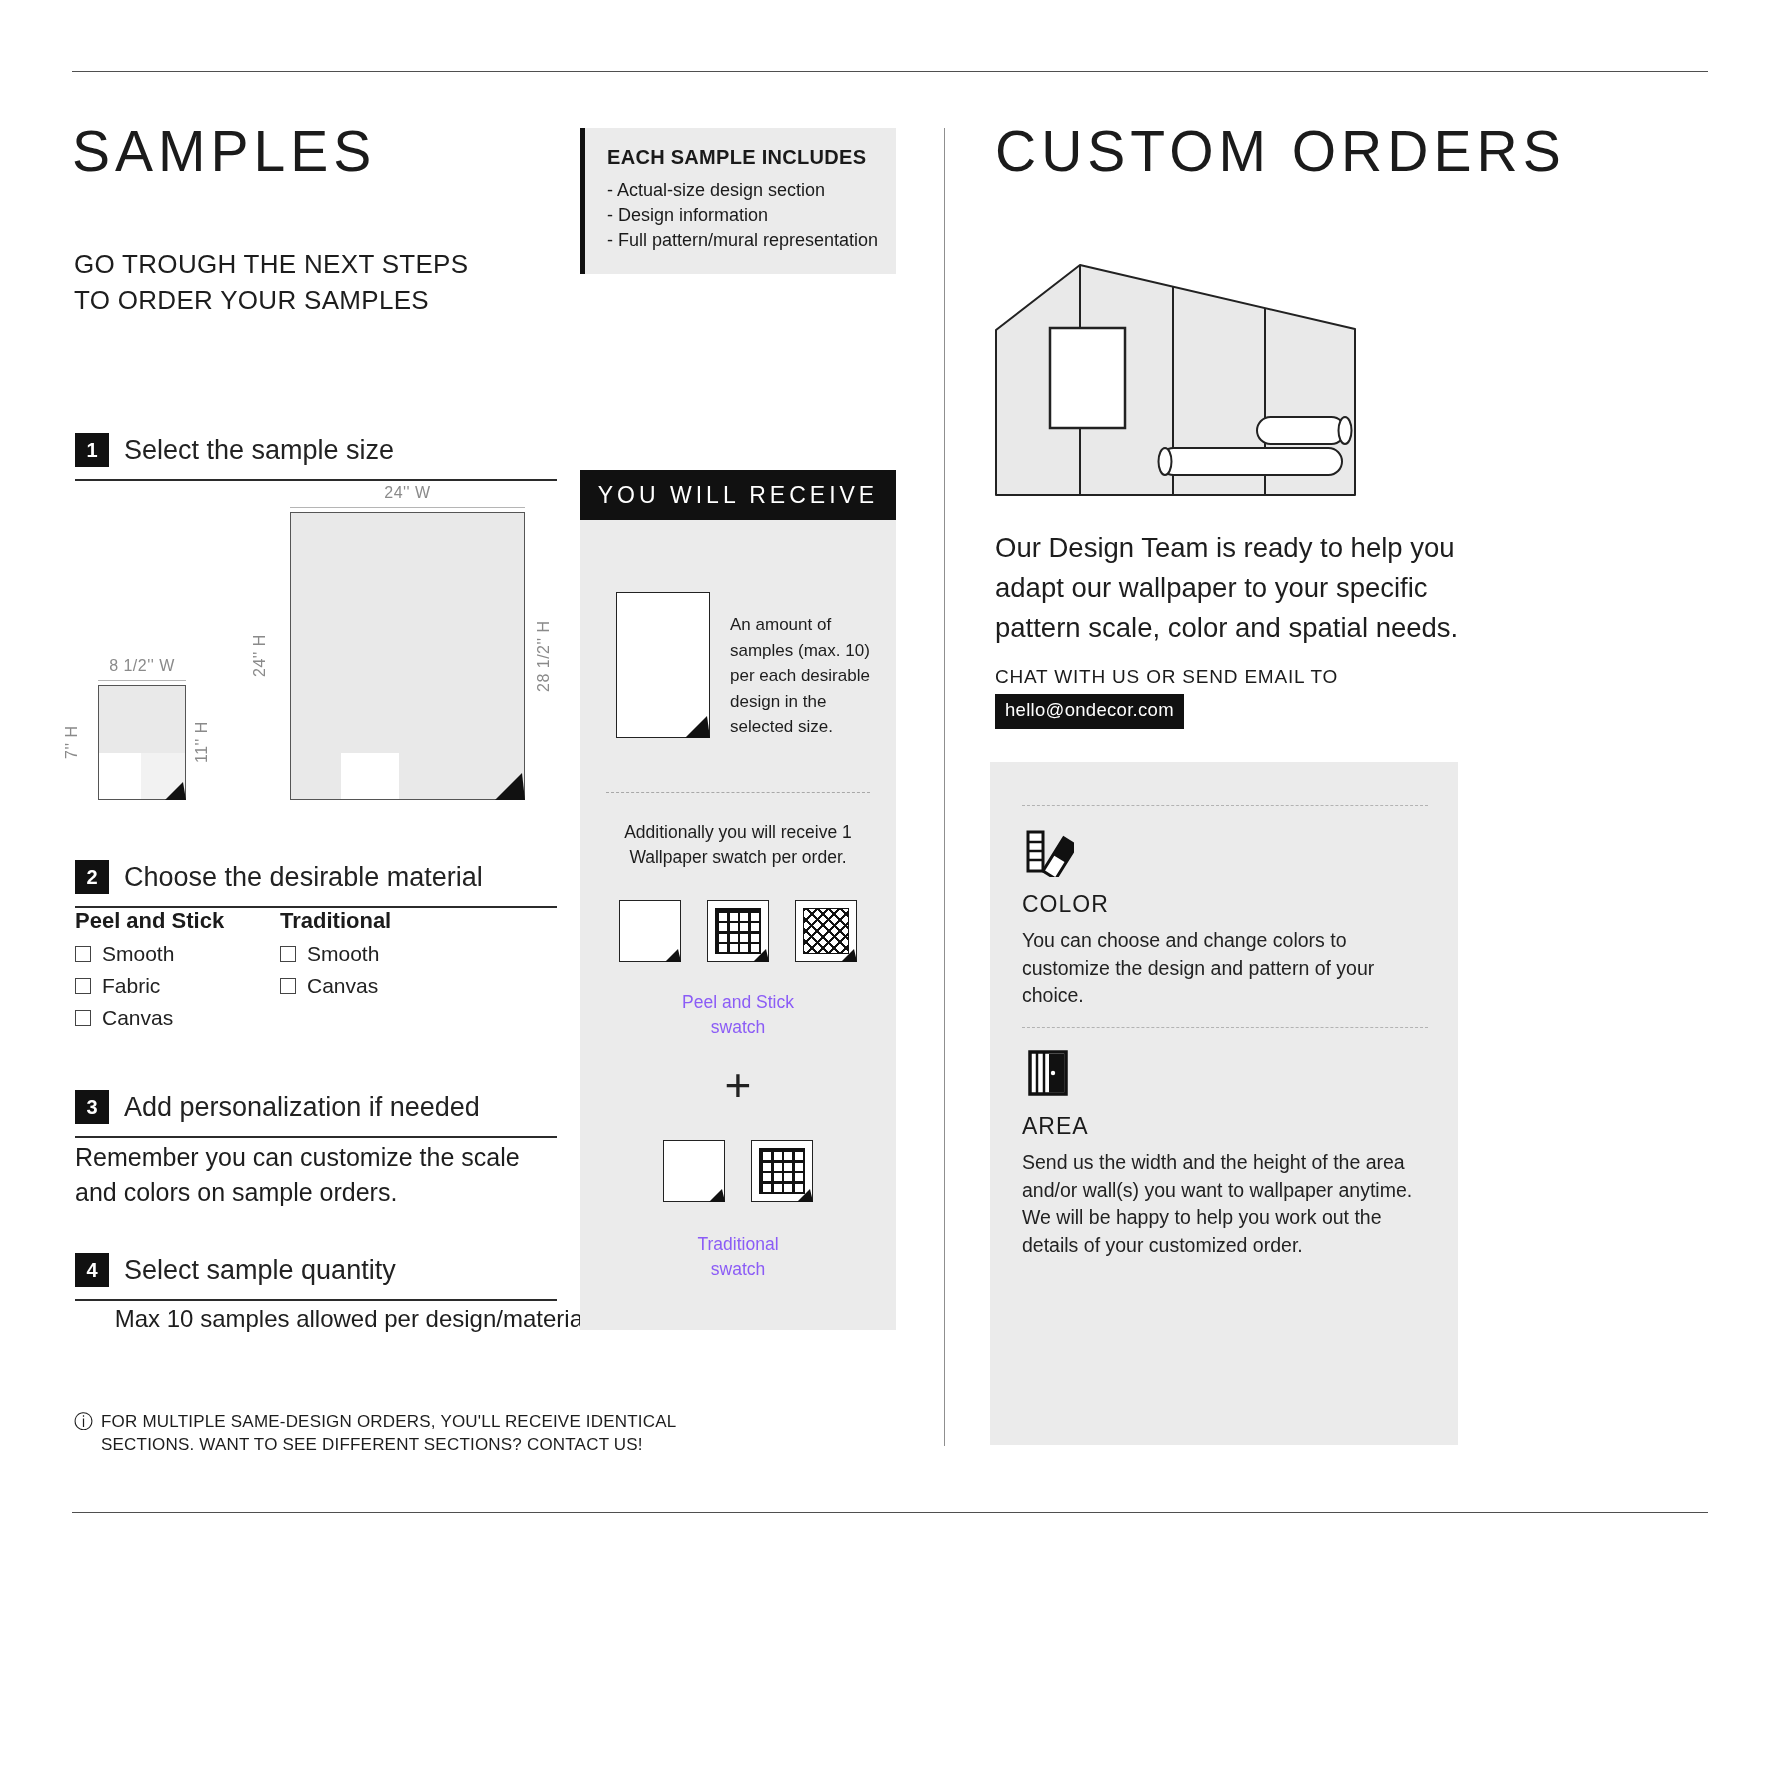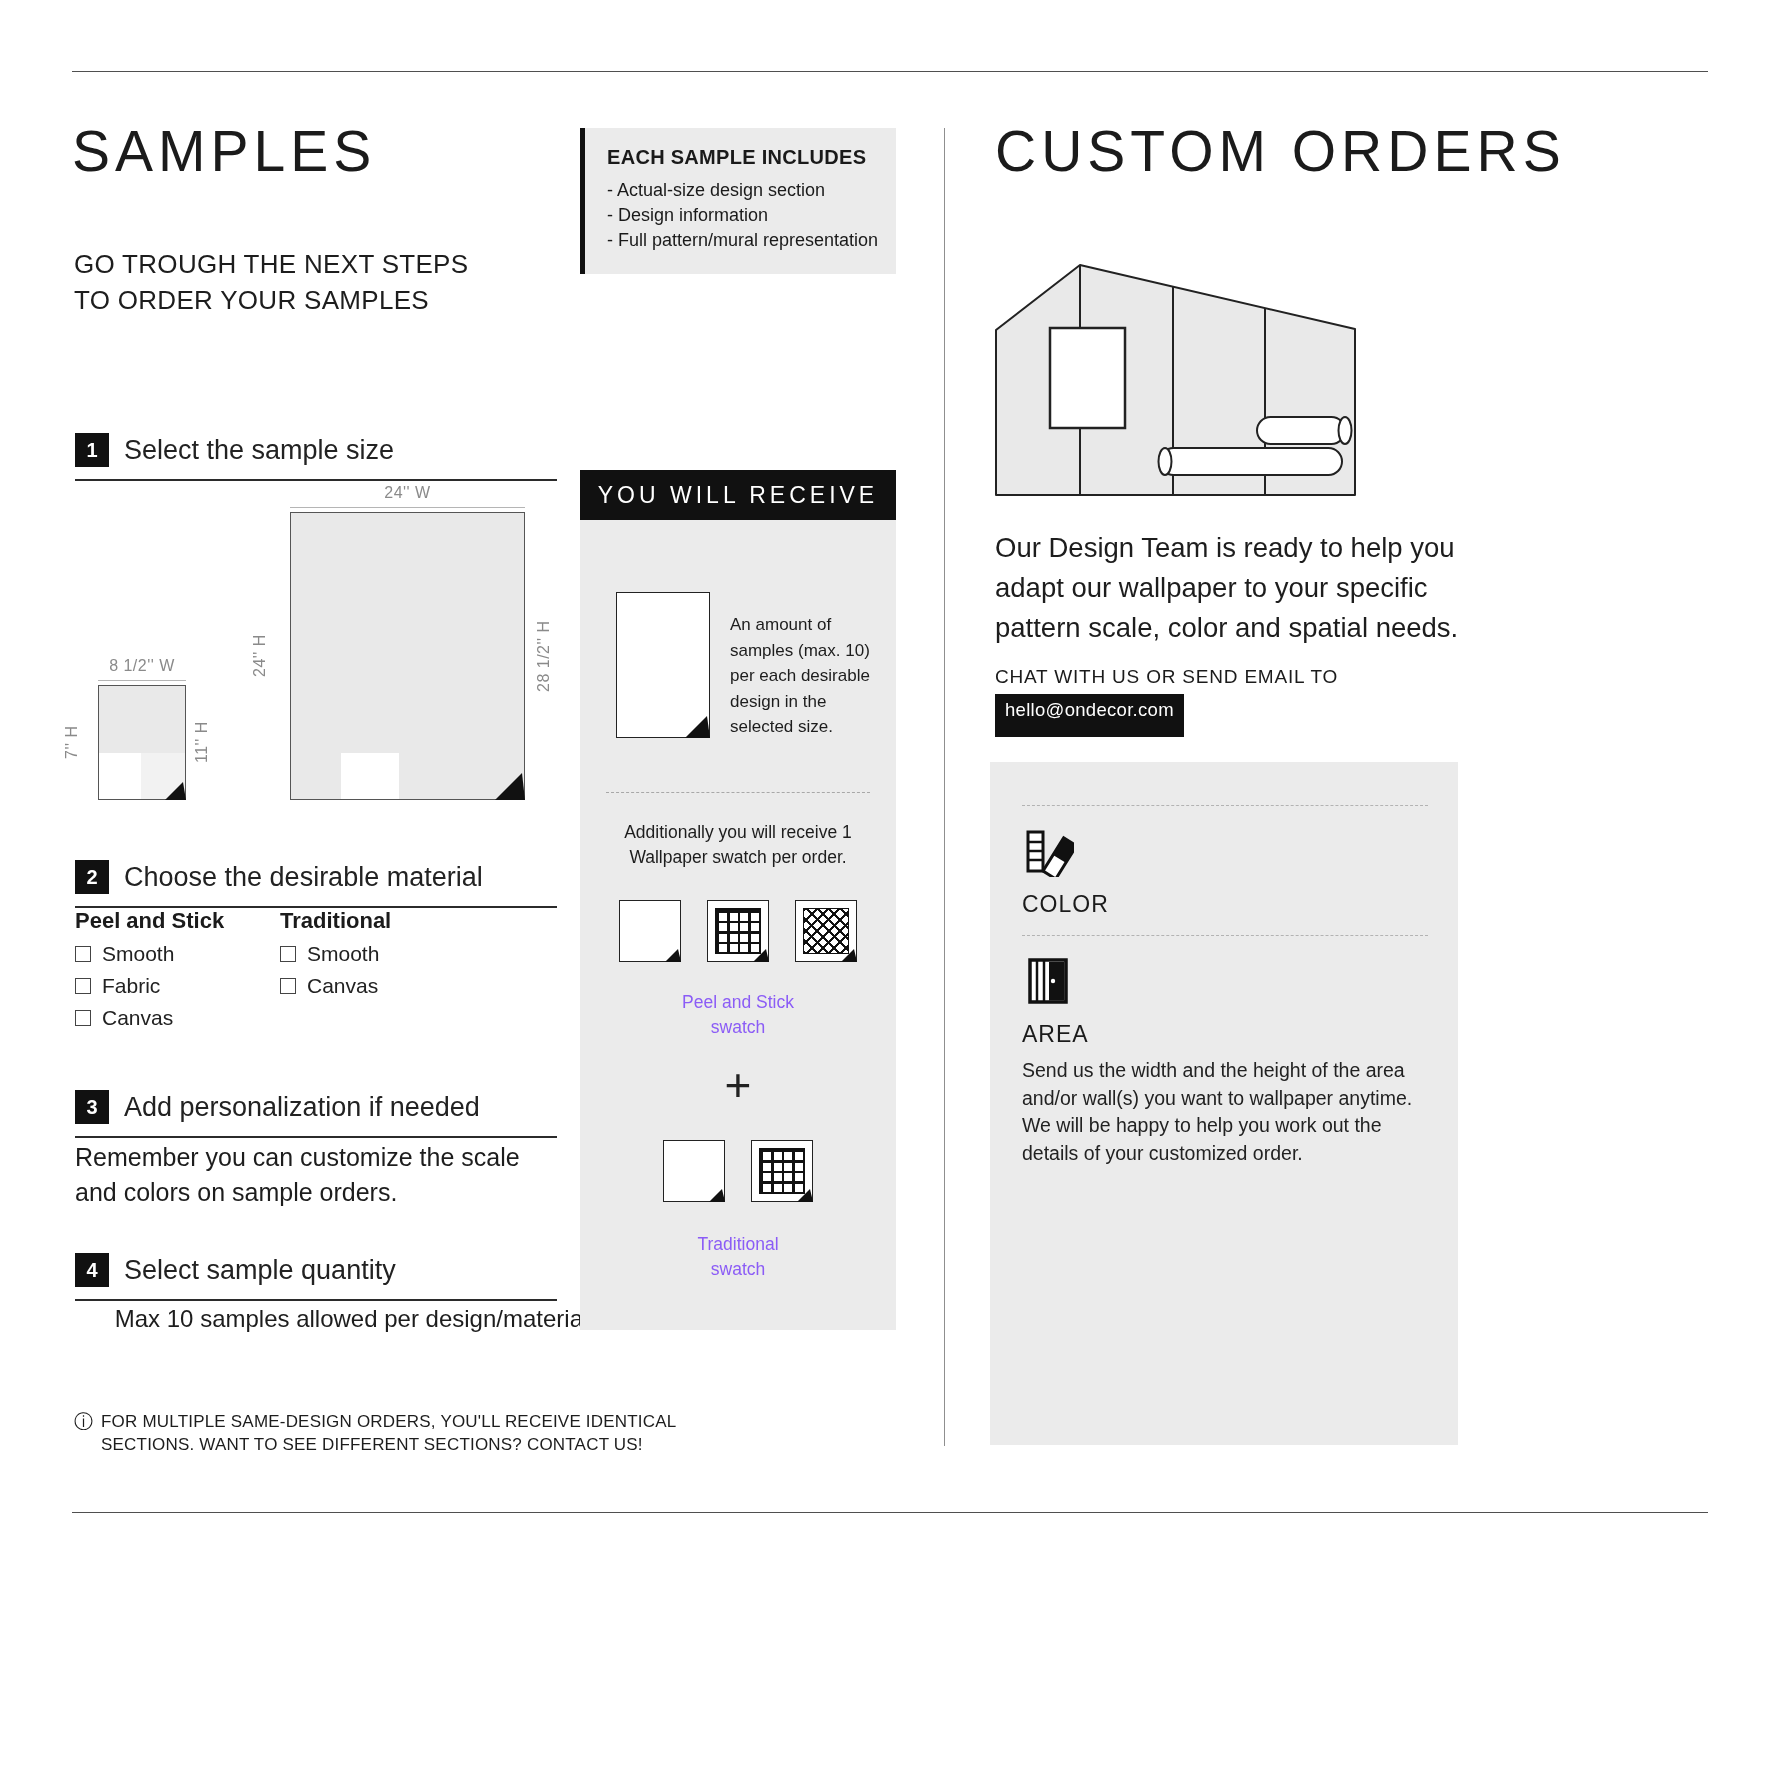--- a/index.html
+++ b/index.html
@@ -60,21 +60,21 @@
                       repeating-linear-gradient(90deg, #111 0 2.5px, transparent 2.5px 10.5px); }
   .pattern.cross { border:1.5px solid #111;
     background-image: repeating-linear-gradient(45deg, #111 0 2px, transparent 2px 8px),
                       repeating-linear-gradient(135deg, #111 0 2px, transparent 2px 8px); }
   .swatch-label { position:absolute; text-align:center; font-size:17.5px; line-height:1.4; color:#8b5cf6; }
   .plus { position:absolute; left:0; top:538px; width:316px; text-align:center; font-size:46px; font-weight:400; color:#222; }
 
   
   .custom-intro { position:absolute; left:995px; top:528px; width:505px; font-size:27.5px; line-height:1.45; color:#1d1d1d; }
   .contact-label { position:absolute; left:995px; top:666px; font-size:19px; letter-spacing:0.8px; color:#1b1b1b; }
-  .email-badge { position:absolute; left:995px; top:694px; background:#111; color:#fff; font-size:18.5px; letter-spacing:0.3px; padding:5px 10px 16px; }
+  .email-badge { position:absolute; left:995px; top:694px; background:#111; color:#fff; font-size:18.5px; letter-spacing:0.3px; padding:5px 10px 8px; }
   .custom-panel { position:absolute; left:990px; top:762px; width:468px; height:683px; background:#ebebeb; box-sizing:border-box; padding:26px 30px 18px 32px; overflow:hidden; }
   .feat-icon { display:block; }
   .feat-title { font-size:23px; letter-spacing:1px; margin-top:14px; color:#1b1b1b; }
   .feat-text { font-size:19.5px; line-height:1.42; margin-top:9px; color:#222; }
   .dash-sep { border-top:1px dashed #b3b3b3; margin:17px 0 19px; }
 
   .house { position:absolute; left:995px; top:262px; }
 </style>
 </head>
 <body>
@@ -238,20 +238,21 @@
         <rect x="6" y="7" width="15" height="39" fill="#fff" stroke="#111" stroke-width="3"></rect>
         <line x1="6" y1="17" x2="21" y2="17" stroke="#111" stroke-width="2.5"></line>
         <line x1="6" y1="26" x2="21" y2="26" stroke="#111" stroke-width="2.5"></line>
         <line x1="6" y1="35" x2="21" y2="35" stroke="#111" stroke-width="2.5"></line>
         <g transform="rotate(32 21 46)">
           <rect x="21" y="7" width="15" height="39" fill="#fff" stroke="#111" stroke-width="3"></rect>
           <rect x="21" y="7" width="15" height="20" fill="#111"></rect>
         </g>
       </svg>
       <div class="feat-title">COLOR</div>
+      <div class="feat-text">You can choose and change colors to customize the design and pattern of your choice.</div>
     </div>
 
     <div class="dash-sep"></div>
 
     <div>
       <svg class="feat-icon" width="52" height="52" viewBox="0 0 52 52">
         <rect x="8" y="5" width="36" height="42" fill="#fff" stroke="#111" stroke-width="3.5"></rect>
         <line x1="15" y1="5" x2="15" y2="47" stroke="#111" stroke-width="2.5"></line>
         <line x1="22" y1="5" x2="22" y2="47" stroke="#111" stroke-width="2.5"></line>
         <rect x="27" y="7" width="15.5" height="38.5" fill="#111"></rect>

